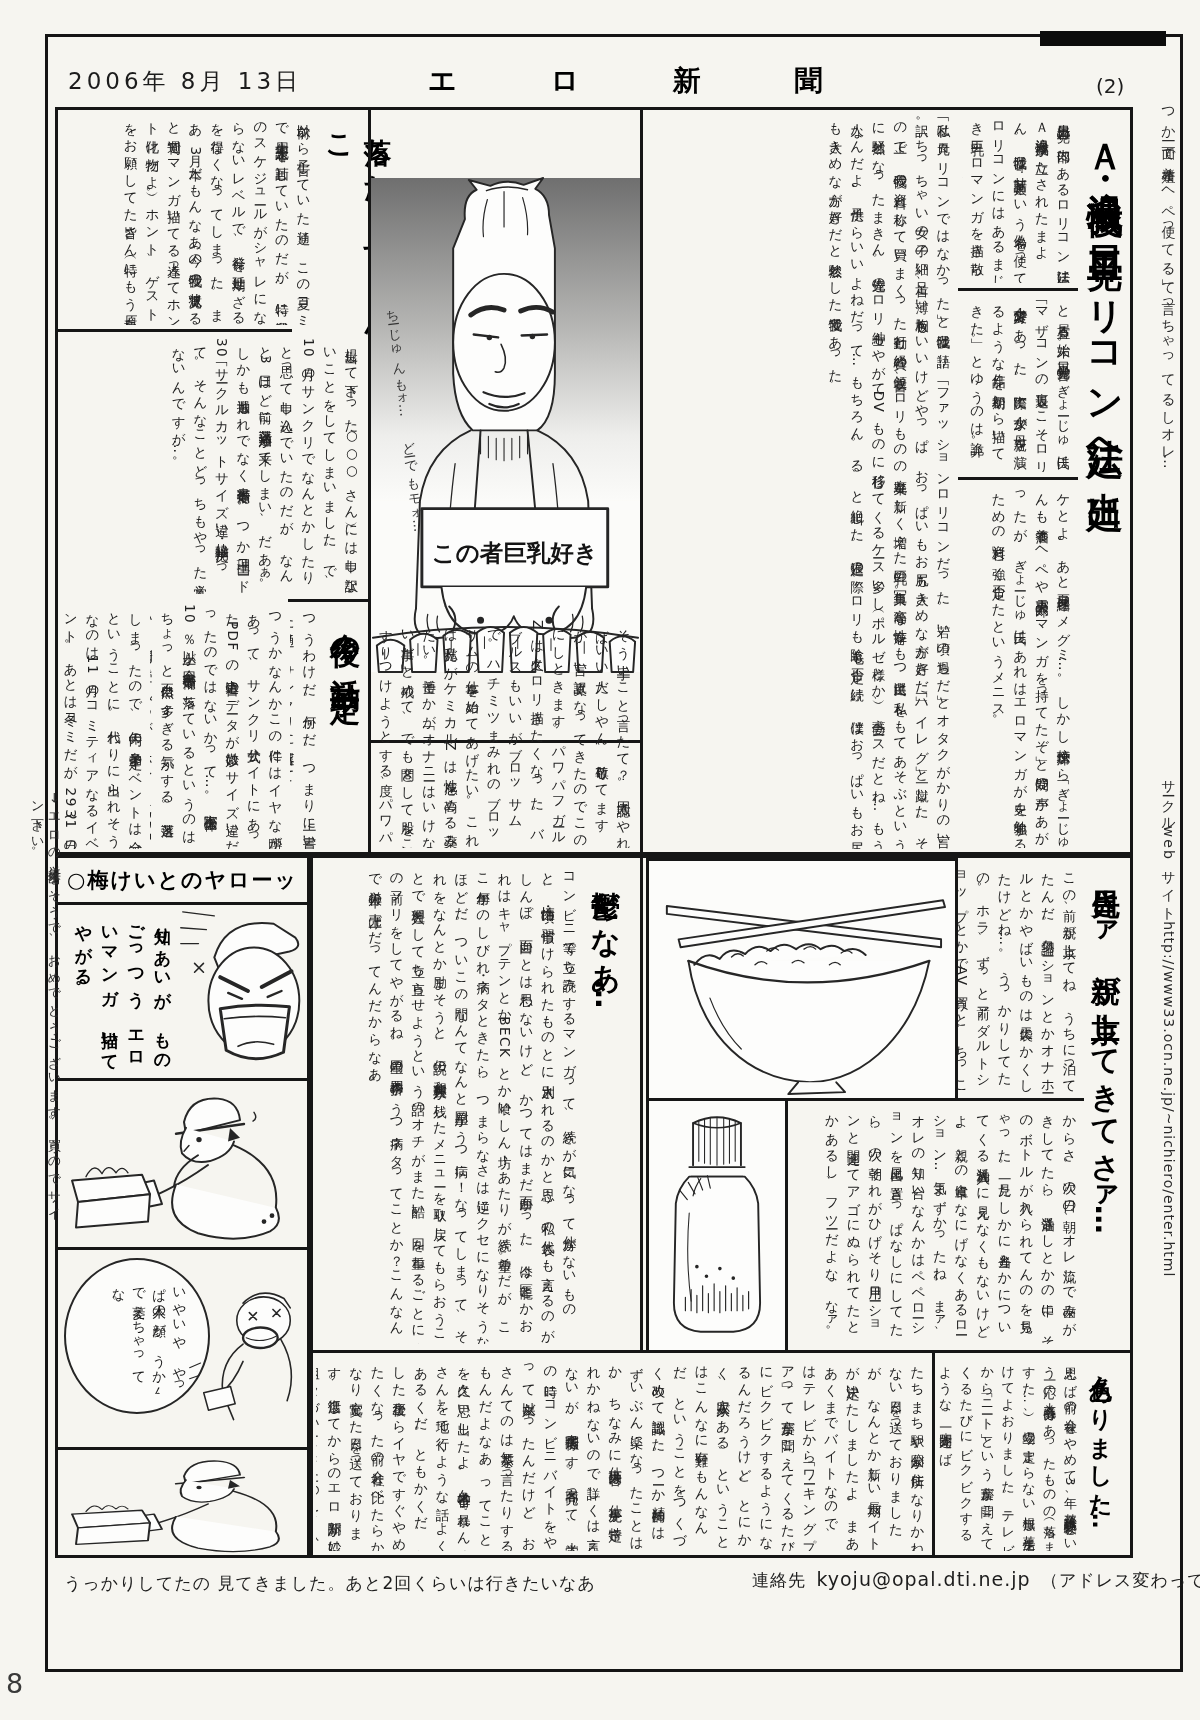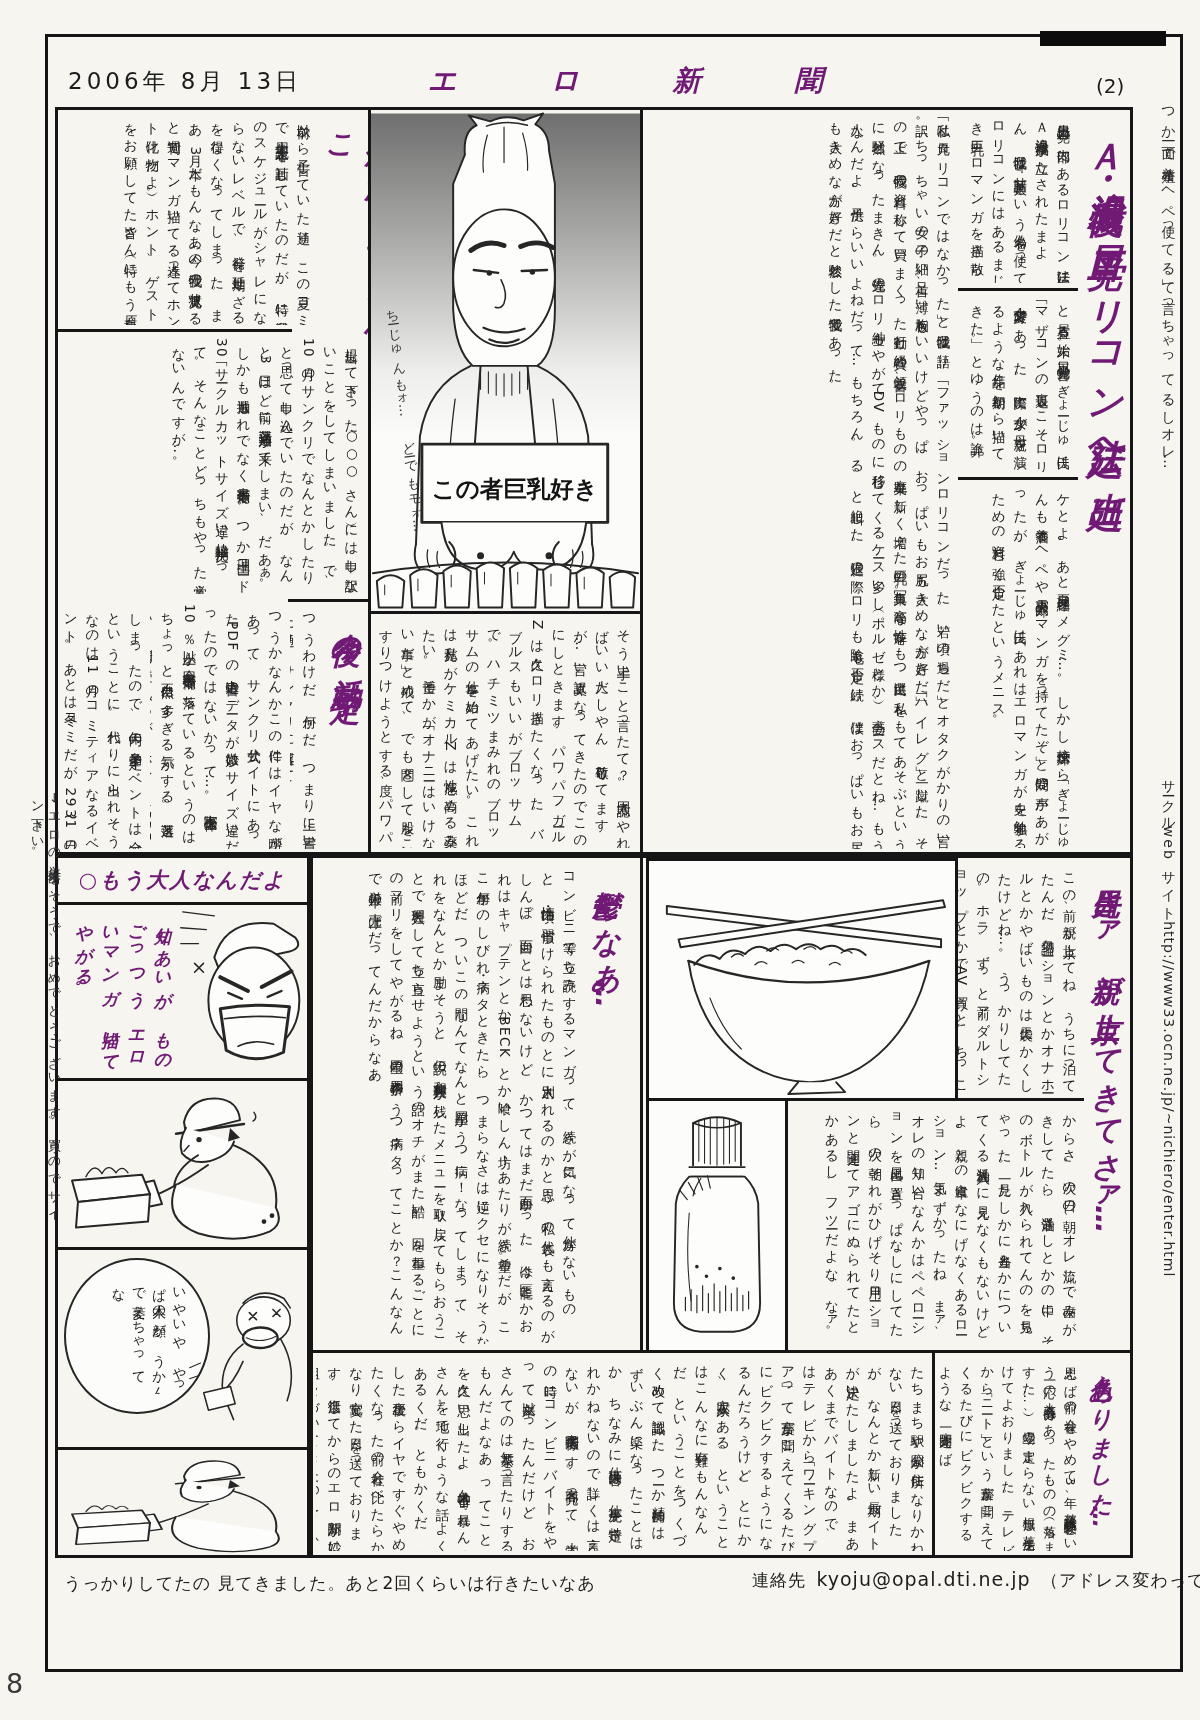--- a/index.html
+++ b/index.html
@@ -8,21 +8,21 @@
     background:#f6f5f0;
     font-family:"DejaVu Sans",sans-serif;
     color:#1c1c1c;
     overflow:hidden;
   }
   .abs{position:absolute;}
   .v{writing-mode:vertical-rl;text-orientation:mixed;}
   .bt{font-size:13.5px;line-height:1.6;letter-spacing:1.5px;overflow:hidden;color:#222;}
   .box{position:absolute;border:3px solid #161616;background:transparent;box-sizing:border-box;}
   .ln{position:absolute;background:#161616;}
-  .hl{font-weight:bold;color:#701a75;font-style:italic;}
+  .hl{font-weight:bold;color:#000000;}
   .sk{stroke:#262626;fill:none;stroke-width:2;stroke-linecap:round;stroke-linejoin:round;}
   .handnote{font-size:14px;letter-spacing:2px;line-height:1.3;color:#2a2a2a;}
   svg{display:block;}
 </style>
 </head>
 <body>
 
 <div class="abs" style="left:0;top:0;width:1200px;height:1720px;">
 
   <div class="abs" style="left:45px;top:34px;width:1138px;height:1638px;border:3px solid #141414;box-sizing:border-box;"></div>
@@ -40,21 +40,21 @@
   <div class="abs v bt" style="left:62px;top:113px;width:252px;height:212px;">以前から予告していた通り、この夏コミで十周年記念本を計画していたのだが、特に我慢のスケジュールがシャレにならないレベルで、発行を延期せざるを得なくなってしまった。まあ、月3本だもんなあ（今の我慢の状況見てると週刊でマンガ描いてる人達ってホント化け物だよ）。ホント、ゲストをお願いしてた皆さん（特にもう原稿を</div>
   <div class="ln" style="left:58px;top:329px;width:234px;height:3px;"></div>
   <div class="abs v bt" style="left:62px;top:338px;width:300px;height:256px;">提出して下さった○○○さん）には申し訳ないことをしてしまいました。で、10月のサンクリでなんとかしたりと思って申し込んでいたのだが、なんと3日ほど前に落選通知が来てしまい、だあぁ。しかも抽選もれでなく書類不備で。つか理由コード30「サークルカットサイズ違い・枠線消失」だって。そんなことどっちもやった覚えないんですが…。</div>
   <div class="ln" style="left:288px;top:599px;width:80px;height:3px;"></div>
   <div class="abs v bt" style="left:150px;top:604px;width:136px;height:245px;">つうかなんかこの件にはイヤな噂があって、サンクリ公式サイトにあったPDFの申込書のデータが微妙にサイズ違いだったのではないかって…。実際全体の10％以上が今回書類不備で落ちているというのはちょっと不自然に多すぎる気がする。落選という判断は受け入れるが、ホントにPDFデータに問題があったんだとしたら、それはきちんと公表して再発防止策を講じて欲しいところです。</div>
 
   <div class="abs v hl" style="left:324px;top:610px;height:240px;font-size:30px;letter-spacing:4px;">今後の活動予定</div>
   <div class="abs v bt" style="left:290px;top:606px;width:30px;height:243px;">つうわけだ。何かだ。つまり上に書いた通り、サンクリに落選して</div>
   <div class="abs v bt" style="left:62px;top:604px;width:84px;height:245px;">しまったので、年内の参加予定イベントは全滅ということに。代わりに出られそうなのは11月のコミティアなるイベント。あとは冬コミだが、29〜31日のどこかには参加することになるんだろう。定か決まり次第サイトで告知します。ヨロシク。</div>
 
-  <div class="box" style="left:368px;top:107px;width:275px;height:507px;overflow:hidden;text-align:center;">
+  <div class="box" style="left:368px;top:107px;width:275px;height:636px;overflow:hidden;text-align:center;">
     <svg viewBox="0 0 275 505" style="width:100%;height:100%;">
       <defs>
         <linearGradient id="sky" x1="0" x2="0" y1="0" y2="1">
           <stop offset="0" stop-color="#6f6f6f"></stop>
             <stop offset="0.45" stop-color="#b4b4b2"></stop>
           <stop offset="0.8" stop-color="#eeeeec"></stop>
             <stop offset="1" stop-color="#fbfbf9"></stop>
         </linearGradient>
       </defs>
       <rect x="0" y="0" width="275" height="330" fill="url(#sky)"></rect>
@@ -104,21 +104,21 @@
 
   <div class="abs v hl" style="left:1080px;top:118px;height:710px;font-size:36px;letter-spacing:4px;">Ａ・浪漫我慢　日工党ロリコン法廷へ出廷</div>
   <div class="abs v bt" style="left:962px;top:113px;width:112px;height:170px;">先日日工党の内部にあるロリコン法廷にＡ浪漫我慢が立たされたまよん。我慢は『甘話留太』という偽名を使ってロリコンにはあるまじき巨乳エロマンガを描き散らした疑いがかけられてる。</div>
   <div class="ln" style="left:958px;top:288px;width:120px;height:3px;"></div>
   <div class="abs v bt" style="left:962px;top:296px;width:112px;height:176px;">と居直る始末。日工党党首のぎょーじゅ氏は「マザコンの裏返しこそロリ・少女愛好であった。実際に少女が母親を演じるような作品を初期から描いてきた」。とゆうのは詭弁。</div>
   <div class="ln" style="left:958px;top:477px;width:120px;height:3px;"></div>
   <div class="abs v bt" style="left:962px;top:484px;width:112px;height:364px;">ケとよ。あと夏目理緒とメグミ…。しかし傍聴席から「ぎょーじゅんも養酒オヘペや東雲太郎のマンガを持ってたぞ」と疑問の声があがったが、ぎょーじゅ氏は「あれはエロマンガが史を勉強するための資料」と強く否定したというメニス。</div>
   <div class="abs v bt" style="left:648px;top:113px;width:306px;height:736px;">「私は元々ロリコンではなかった」と我慢は語り、「ファッションロリコンだった。若い頃の過ちだ」とオタクがかりの言い訳。「ちっちゃい女の子の細い足首、薄い胸板もいいけどやっぱ、おっぱいもお尻も大きめな方が好きだ」「ハイレグ」と一蹴した。その上で、我慢の資料と称して買いまくった行動と経費の領収書、ロリものの廃棄と新しく増えた巨乳の写真集。高等な性癖をもつ選民に私をもてあそぶという病気に騒然となったまきん。先達のロリ紳士もやがてDVものに移行してくるケース多いし（ポルゼ様とか）、高妻ペースだとね…もう大人なんだよ、子供たらいいよねだって…もちろん。る、と絶叫した。退廷の際、ロリも陰毛も否定し続け、僕はおっぱいもお尻も大きめな方が好きだと駿然とした我慢であった。</div>
 
   <div class="box" style="left:55px;top:855px;width:255px;height:703px;"></div>
-  <div class="abs hl" style="left:58px;top:858px;width:249px;height:44px;font-size:21px;letter-spacing:2px;text-align:center;line-height:44px;white-space:nowrap;overflow:hidden;">○もう大人なんだよ</div>
+  <div class="abs hl" style="left:58px;top:858px;width:249px;height:44px;font-size:21px;letter-spacing:2px;text-align:center;line-height:44px;white-space:nowrap;overflow:hidden;">○梅けいとのヤローッ</div>
   <div class="ln" style="left:55px;top:902px;width:255px;height:3px;"></div>
   <div class="ln" style="left:55px;top:1078px;width:255px;height:3px;"></div>
   <div class="ln" style="left:55px;top:1247px;width:255px;height:3px;"></div>
   <div class="ln" style="left:55px;top:1447px;width:255px;height:3px;"></div>
 
   <div class="abs v hl" style="left:64px;top:914px;width:112px;height:156px;font-size:17px;line-height:1.55;letter-spacing:2px;overflow:hidden;">知りあいが　ものごっつう　エロいマンガ　描いてやがる。</div>
   <svg class="abs" viewBox="0 0 128 170" style="left:178px;top:906px;width:128px;height:168px;">
     <g class="sk">
       <path d="M4,6 L36,10 M2,22 L28,24 M2,38 L20,38" stroke-width="1.3"></path>
       <path d="M36,52 Q48,12 96,18 L118,32 Q126,42 112,46 L40,62 Z" fill="#fdfdfc"></path>

